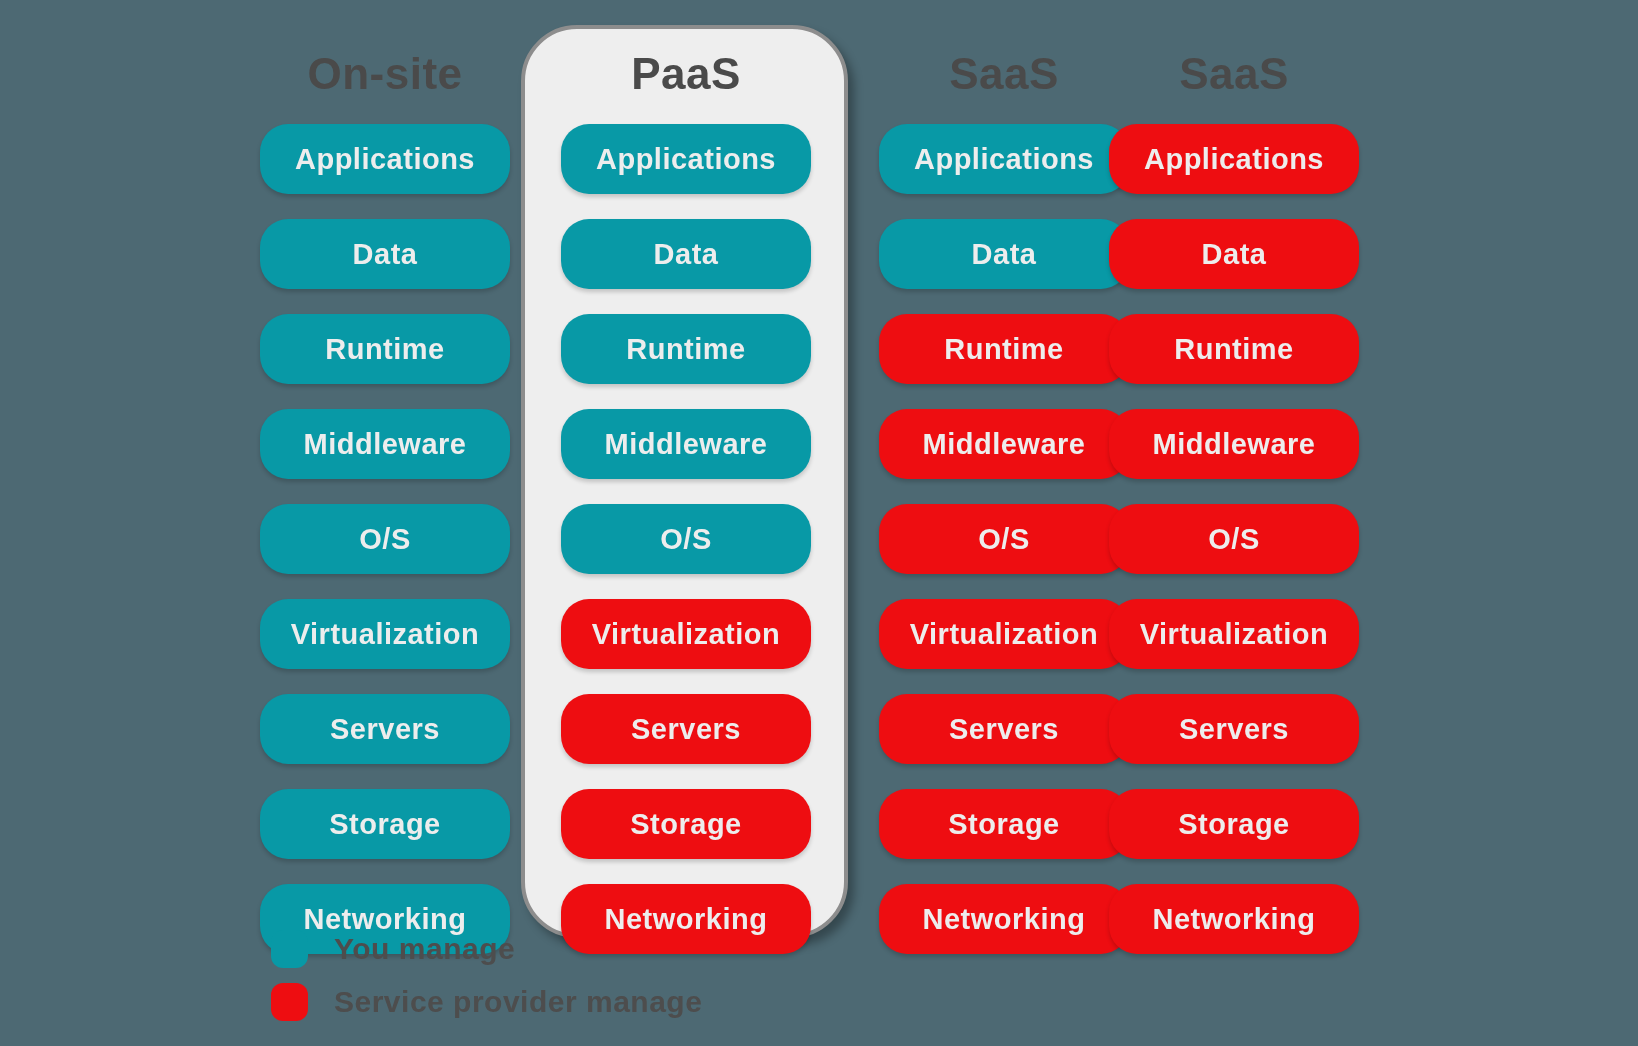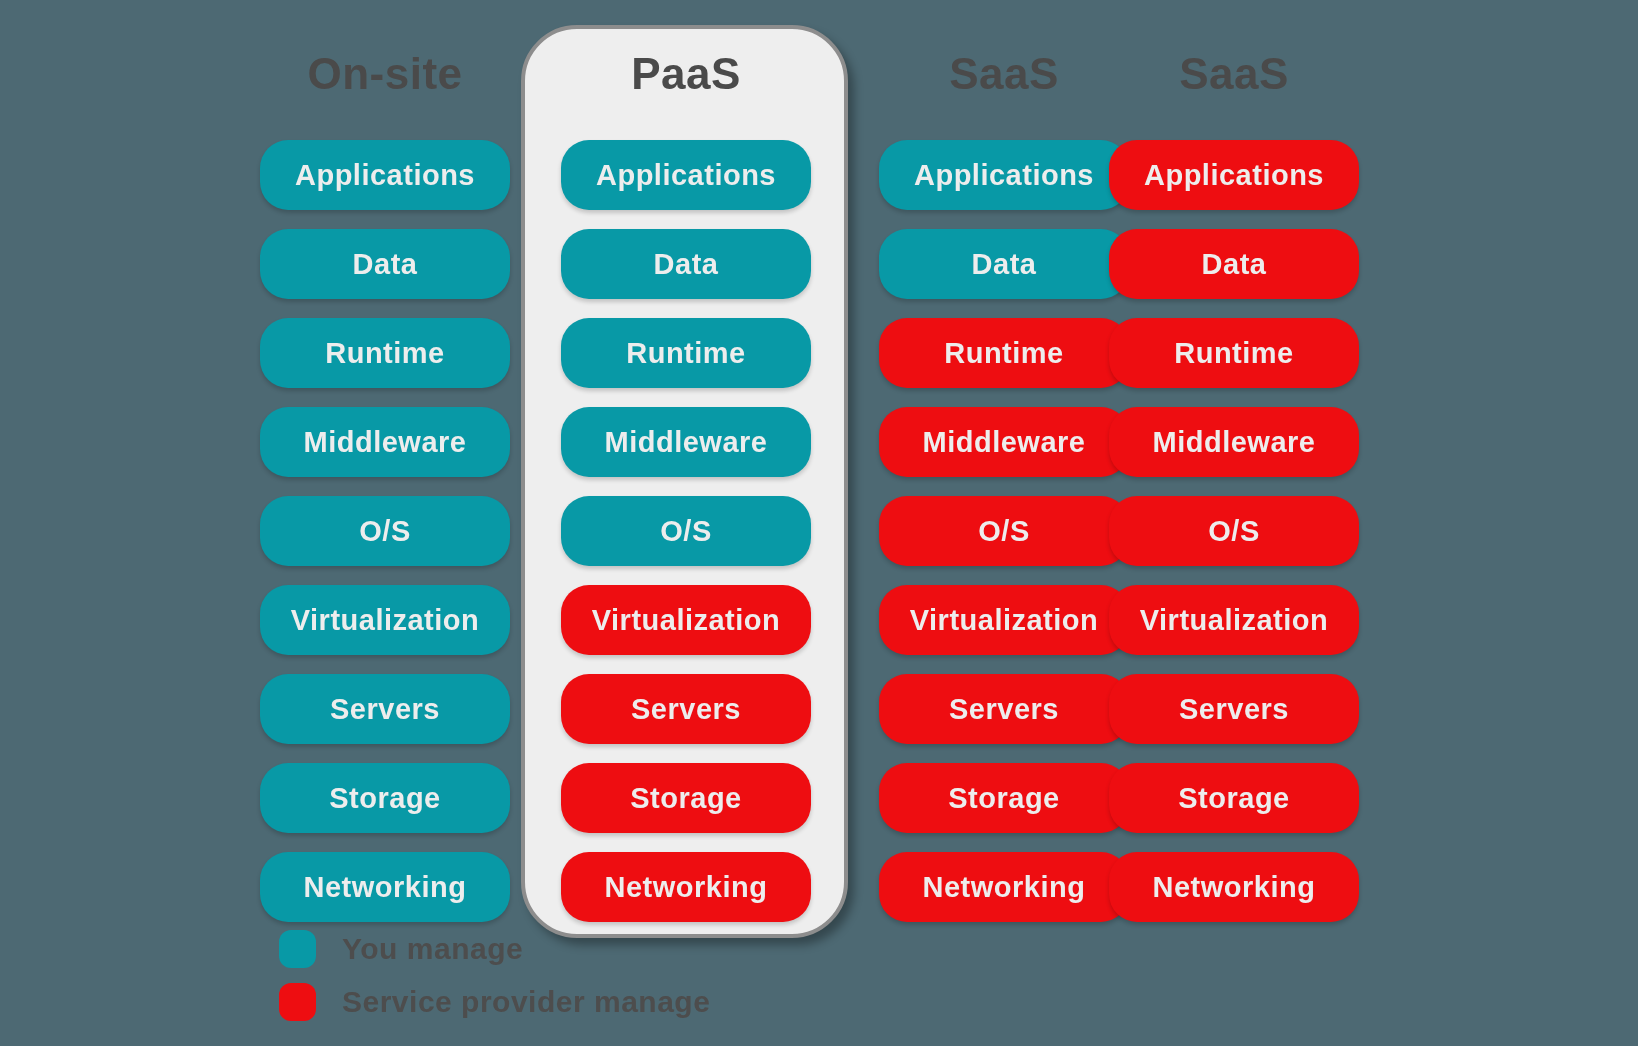--- a/index.html
+++ b/index.html
@@ -47,24 +47,24 @@
   .column-title {
     height: 44px;
     line-height: 44px;
     font-size: 44px;
     font-weight: 700;
     color: #4a4a4a;
     text-align: center;
     letter-spacing: 0.5px;
   }
   .stack {
-    margin-top: 44px;
+    margin-top: 28px;
     display: flex;
     flex-direction: column;
-    gap: 19px;
+    gap: 25px;
     text-align: center;
   }
   .box {
     width: 250px;
     height: 70px;
     border-radius: 28px;
     display: flex;
     align-items: center;
     justify-content: center;
     font-size: 29px;
@@ -72,21 +72,21 @@
     letter-spacing: 0.5px;
     color: #ededed;
     box-shadow: 0 3px 4px rgba(0,0,0,0.18);
   }
   .box-you { background: #0899a6; }
   .box-provider { background: #ee0d11; }
 
   
   .legend-item {
     position: absolute;
-    left: 242px;
+    left: 234px;
     display: flex;
     align-items: center;
     padding-left: 37px;
   }
   .legend-you { top: 930px; }
   .legend-provider { top: 983px; }
   .legend-swatch {
     width: 37px;
     height: 38px;
     border-radius: 12px;

